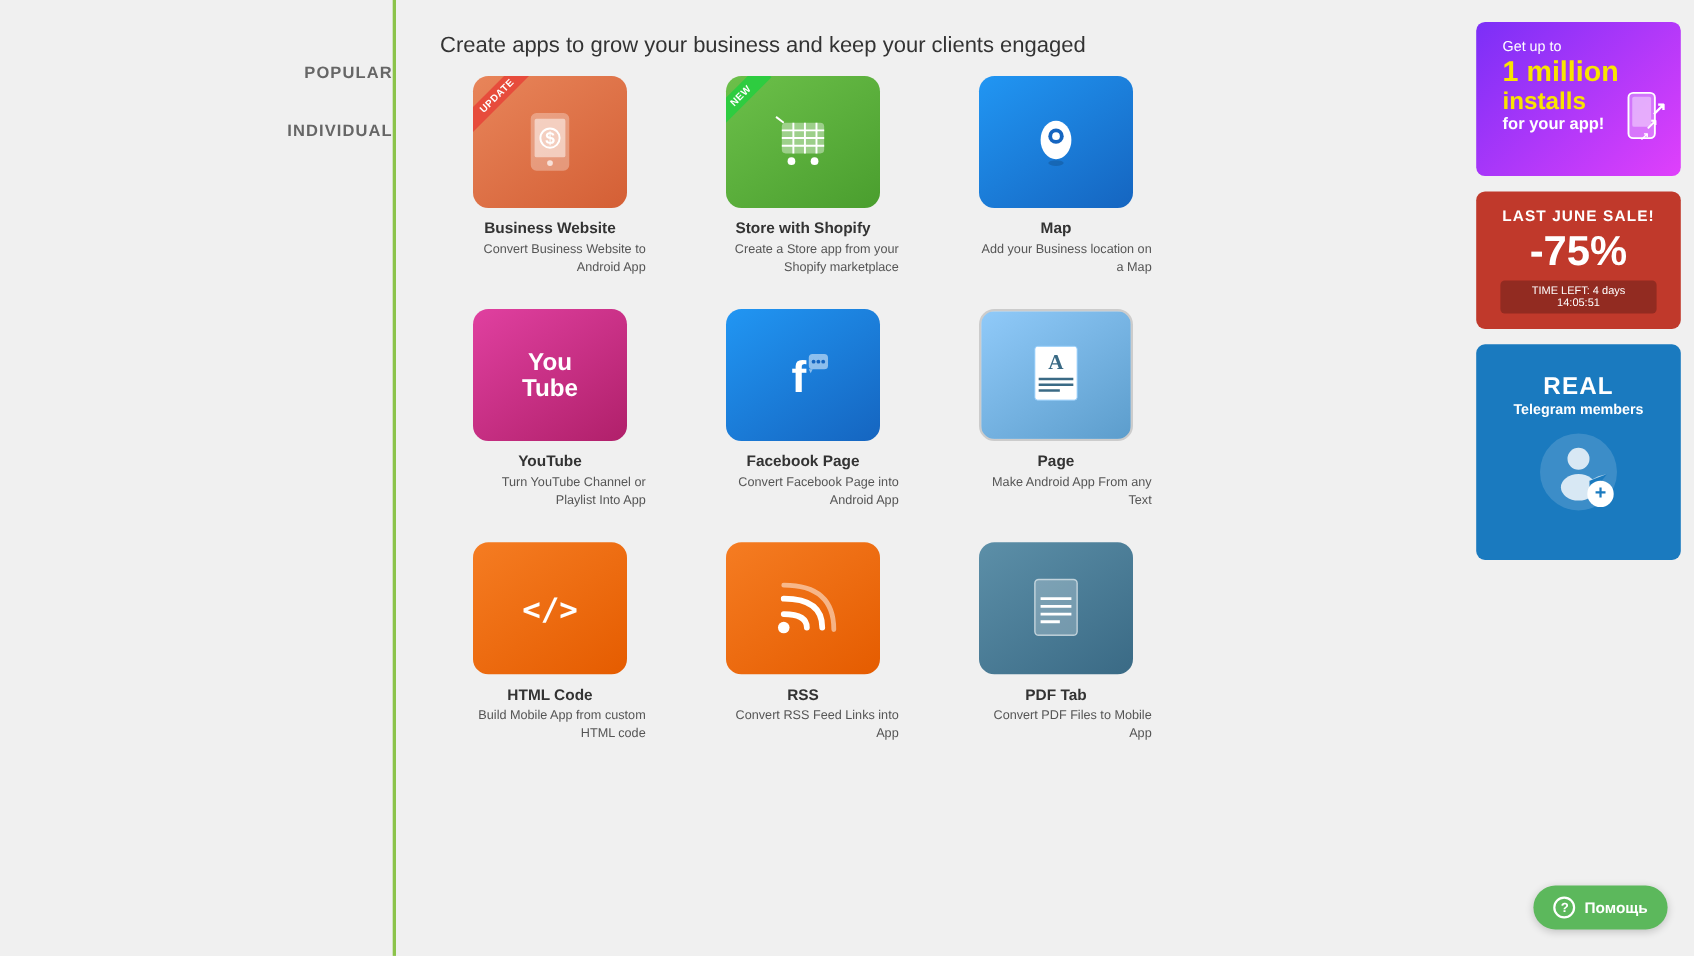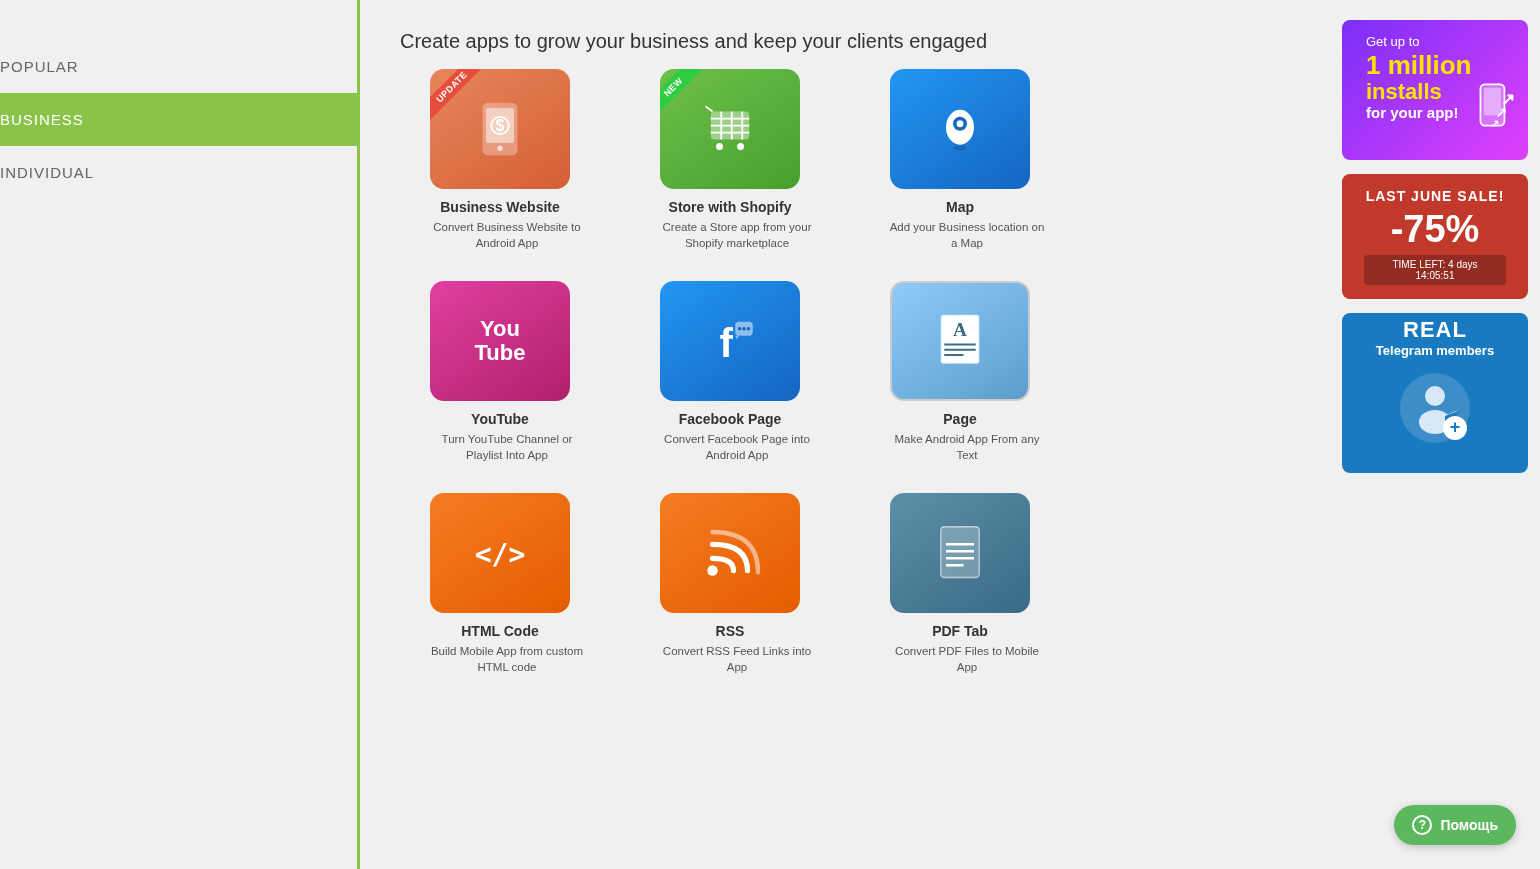--- a/index.html
+++ b/index.html
@@ -17,24 +17,24 @@
       background: #f0f0f0;
       border-right: 3px solid #8bc34a;
       padding-top: 40px;
       display: flex;
       flex-direction: column;
       align-items: center;
       gap: 0;
     }
     .sidebar-item {
       width: 100%;
-      text-align: left;
+      text-align: right;
       padding: 18px 0;
       font-size: 15px;
-      font-weight: normal;
+      font-weight: bold;
       letter-spacing: 1px;
       color: #666;
       cursor: pointer;
     }
     .sidebar-item.active {
       background: #8bc34a;
       color: #fff;
     }
     
     #main {
@@ -74,21 +74,21 @@
     .app-card-title {
       font-size: 14px;
       font-weight: bold;
       color: #333;
       text-align: center;
       margin-bottom: 4px;
     }
     .app-card-desc {
       font-size: 11.5px;
       color: #555;
-      text-align: center;
+      text-align: right;
       line-height: 1.4;
       max-width: 160px;
       margin-left: 14px;
     }
     
     .badge {
       position: absolute;
       top: 10px;
       left: -18px;
       background: #e74c3c;
@@ -167,21 +167,21 @@
       font-size: 10px;
       background: #922b21;
       padding: 4px 8px;
       border-radius: 4px;
       display: inline-block;
     }
     
     .ad-telegram {
       background: #1a7abf;
       color: white;
-      padding: 4px 10px;
+      padding: 25px 10px;
       text-align: center;
       min-height: 160px;
     }
     .ad-telegram .tg-title {
       font-size: 22px;
       font-weight: 900;
       color: white;
       letter-spacing: 1px;
     }
     .ad-telegram .tg-sub {
@@ -263,21 +263,20 @@
       font-weight: 900;
       line-height: 1;
       text-align: center;
     }
   </style>
 </head>
 <body>
 
 <div id="sidebar">
   <div class="sidebar-item">POPULAR</div>
-  <div class="sidebar-item active">BUSINESS</div>
   <div class="sidebar-item">INDIVIDUAL</div>
 </div>
 
 <div id="main">
   <div id="page-title">Create apps to grow your business and keep your clients engaged</div>
 
   <div class="app-grid">
 
     <div class="app-card">
       <div class="app-card-icon icon-business-website">

